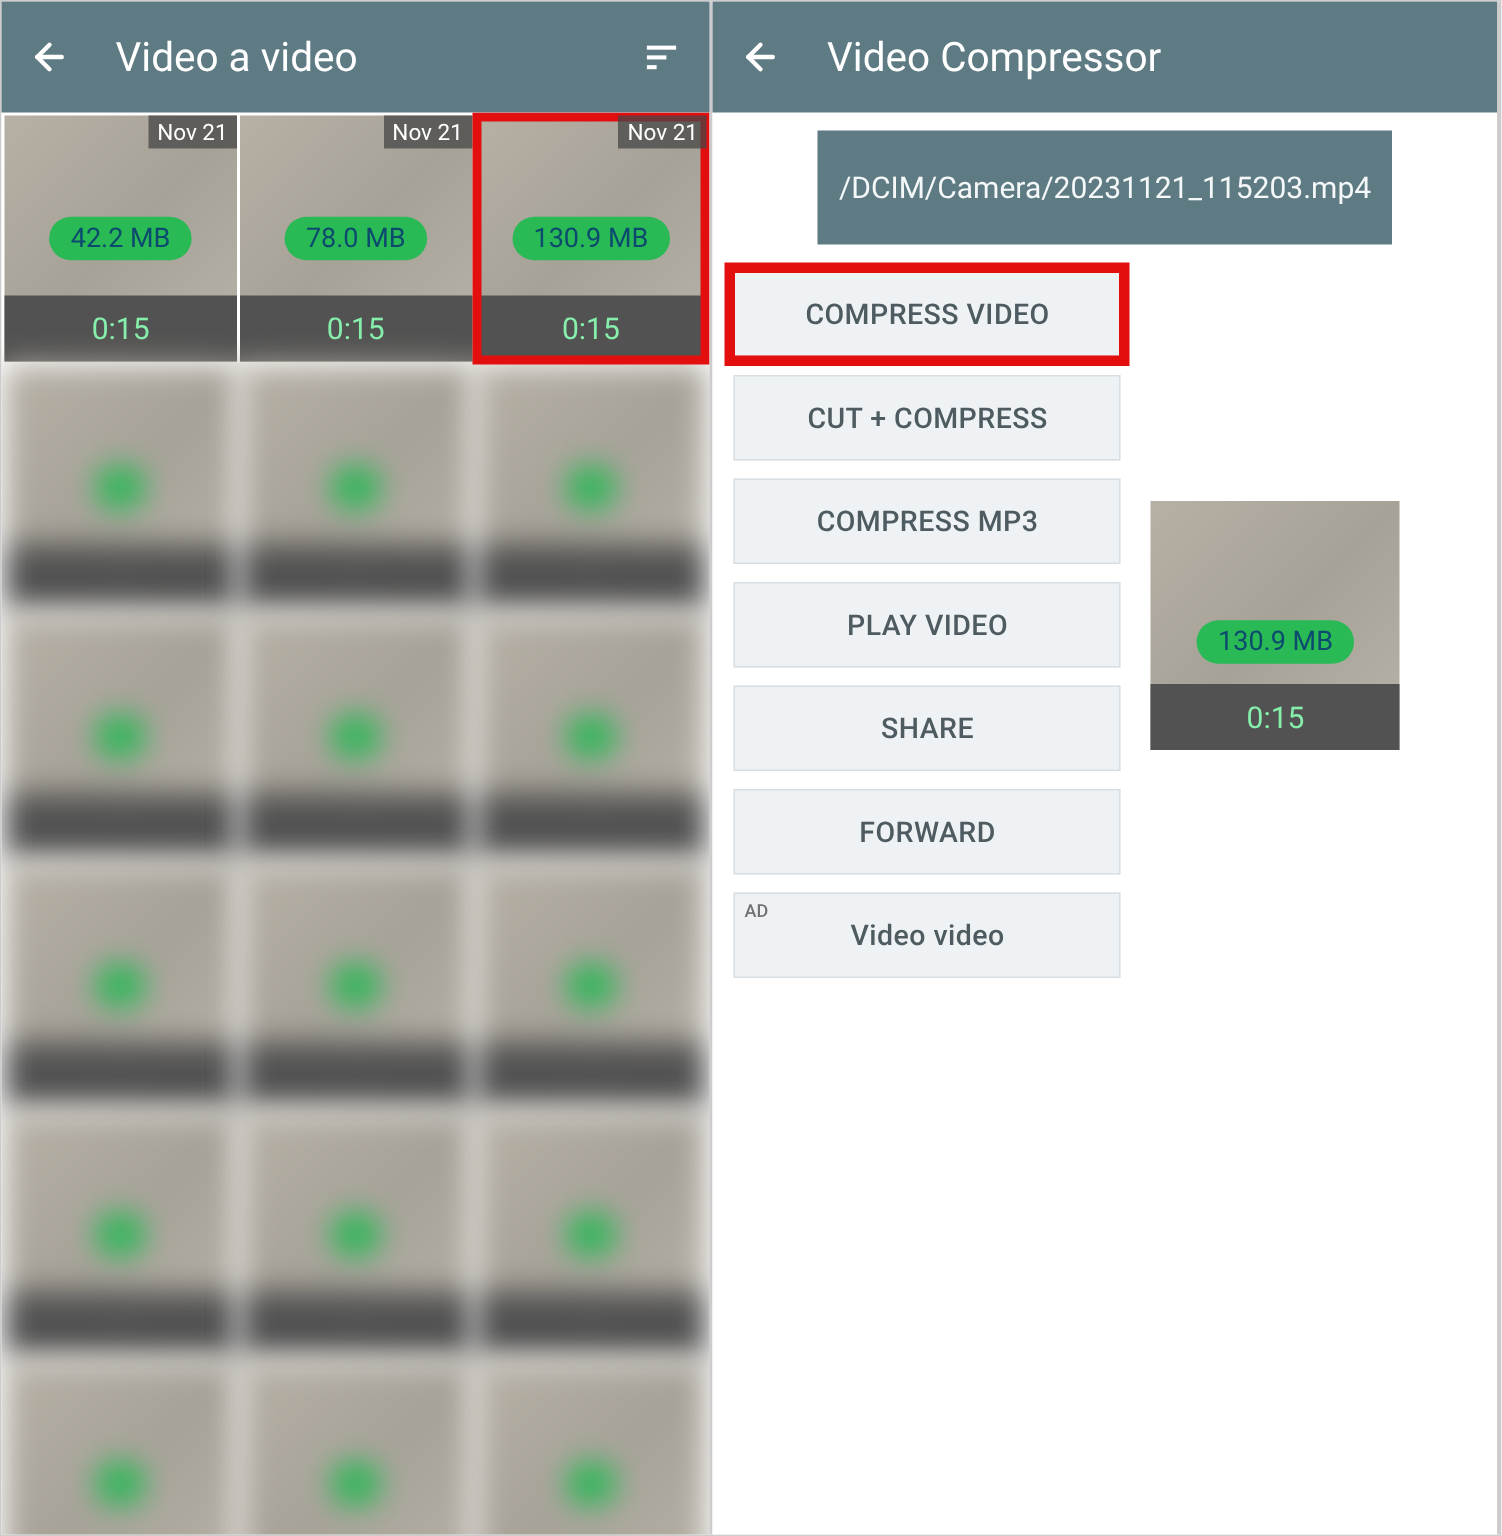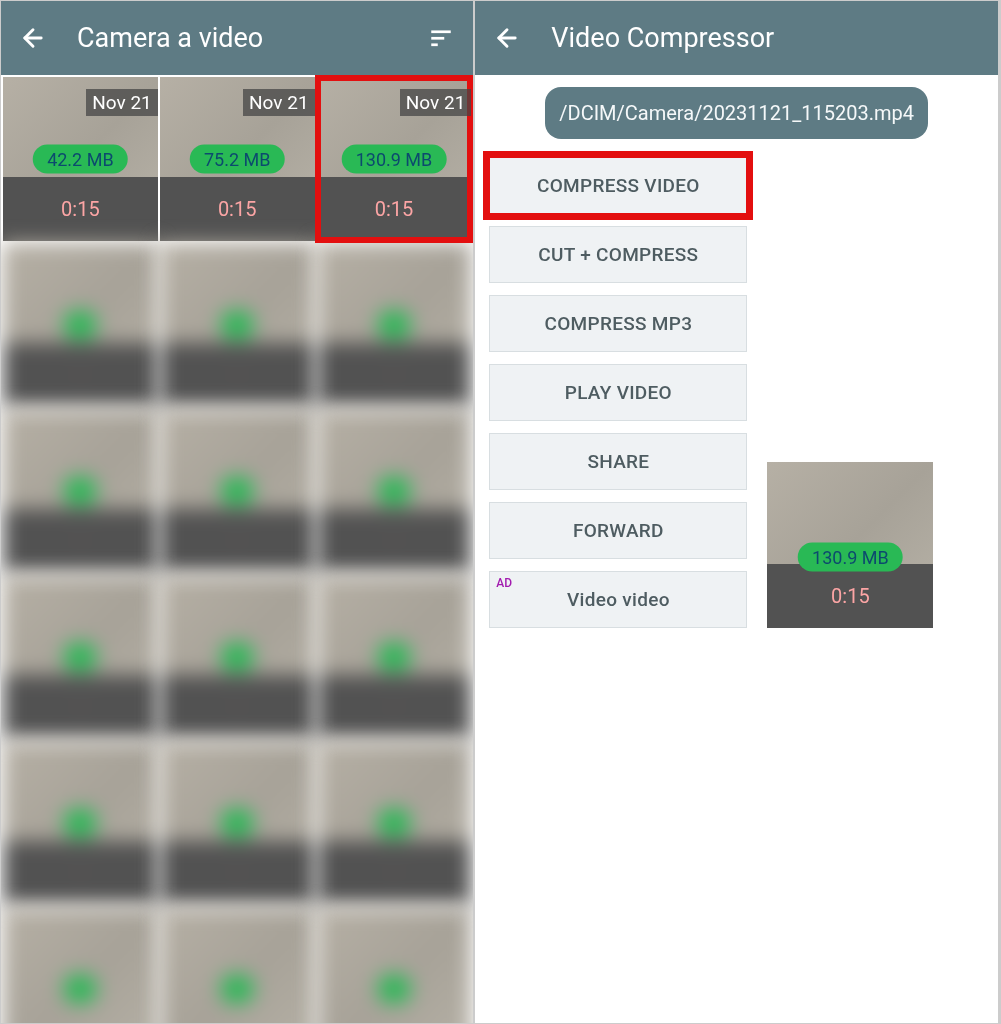--- a/index.html
+++ b/index.html
@@ -67,75 +67,75 @@
     display: flex;
     flex-direction: column;
     justify-content: flex-end;
     cursor: pointer;
   }
   .video-tile.blur {
     filter: blur(10px);
   }
   .video-tile .date-badge {
     position: absolute;
-    top: 12px; right: 0;
+    top: 0; right: 0;
     background: rgba(70,70,70,0.75);
     color: #fff;
-    font-size: 19px;
+    font-size: 15px;
     padding: 2px 6px;
     margin-left: 24px;
   }
   .video-tile .size-pill {
     position: absolute;
     top: 50%; left: 50%;
     transform: translate(-50%, -50%);
     background: #29b955;
     color: #0c4a6e;
     font-size: 18px;
     padding: 4px 14px;
     border-radius: 16px;
     white-space: nowrap;
   }
   .video-tile .duration-bar {
     background: #525252;
-    color: #fca5a5;
+    color: #86efac;
     text-align: center;
     font-size: 20px;
-    padding: 20px 0;
+    padding: 10px 0;
   }
   .video-tile.selected {
     outline: 6px solid #e30f0f;
     outline-offset: -4px;
     z-index: 2;
   }
 
   
   .right-content {
     flex: 1;
     padding: 12px 14px;
     display: flex;
     flex-direction: column;
   }
   .filepath {
     align-self: center;
     background: #5e7b84;
     color: #f5f8f9;
-    border-radius: 16px;
+    border-radius: 0;
     font-size: 20px;
-    padding: 14px 14px;
+    padding: 26px 14px;
     margin-bottom: 18px;
     white-space: nowrap;
     overflow: hidden;
     text-overflow: ellipsis;
     max-width: 95%;
   }
   .actions-row {
     display: flex;
     gap: 20px;
-    align-items: flex-end;
+    align-items: center;
   }
   .actions-col {
     flex: 0 0 258px;
     display: flex;
     flex-direction: column;
     gap: 12px;
   }
   .action-btn {
     background: #eff2f4;
     color: #4e5c61;
@@ -149,21 +149,21 @@
     letter-spacing: 0.3px;
   }
   .action-btn.highlight {
     outline: 7px solid #e30f0f;
     outline-offset: -1px;
   }
   .action-btn .ad-label {
     position: absolute;
     top: 4px; left: 6px;
     font-size: 12px;
-    color: #a21caf;
+    color: #737373;
     letter-spacing: 0;
   }
   .thumb-col {
     width: 166px;
   }
   .thumb-col .video-tile {
     height: 166px;
   }
   .thumb-col .video-tile .size-pill {
     top: 57%;
@@ -175,38 +175,38 @@
 <div class="container">
 
   <div class="panel left">
     <div class="appbar">
       <div class="back">
         <svg width="28" height="28" viewBox="0 0 24 24" fill="none" stroke="#fff" stroke-width="2.5" stroke-linecap="round" stroke-linejoin="round">
             <line x1="19" y1="12" x2="5" y2="12"></line>
             <polyline points="12 19 5 12 12 5"></polyline>
           </svg>
       </div>
-      <div class="title">Camera a video</div>
+      <div class="title">Video a video</div>
       <div class="sort">
         <svg width="26" height="26" viewBox="0 0 24 24" fill="#fff">
             <rect x="3" y="5" width="18" height="2.5"></rect>
             <rect x="3" y="11" width="12" height="2.5"></rect>
             <rect x="3" y="17" width="6" height="2.5"></rect>
           </svg>
       </div>
     </div>
     <div class="video-grid" id="video-grid">
         <div class="video-tile">
           <div class="date-badge">Nov 21</div>
           <div class="size-pill">42.2 MB</div>
           <div class="duration-bar">0:15</div>
         </div>
         <div class="video-tile">
           <div class="date-badge">Nov 21</div>
-          <div class="size-pill">75.2 MB</div>
+          <div class="size-pill">78.0 MB</div>
           <div class="duration-bar">0:15</div>
         </div>
         <div class="video-tile selected">
           <div class="date-badge">Nov 21</div>
           <div class="size-pill">130.9 MB</div>
           <div class="duration-bar">0:15</div>
         </div>
         <div class="video-tile blur">
           <div class="size-pill">·</div>
           <div class="duration-bar">·</div>

